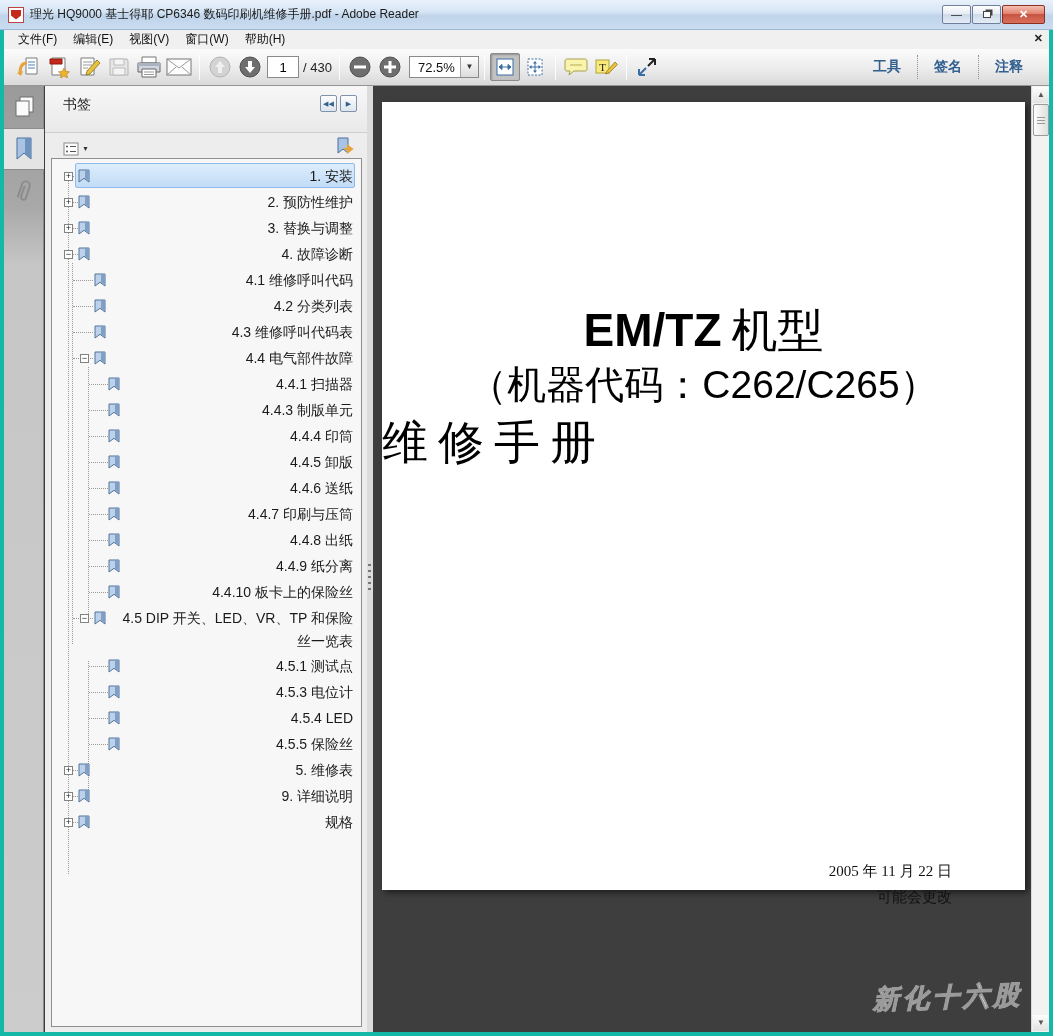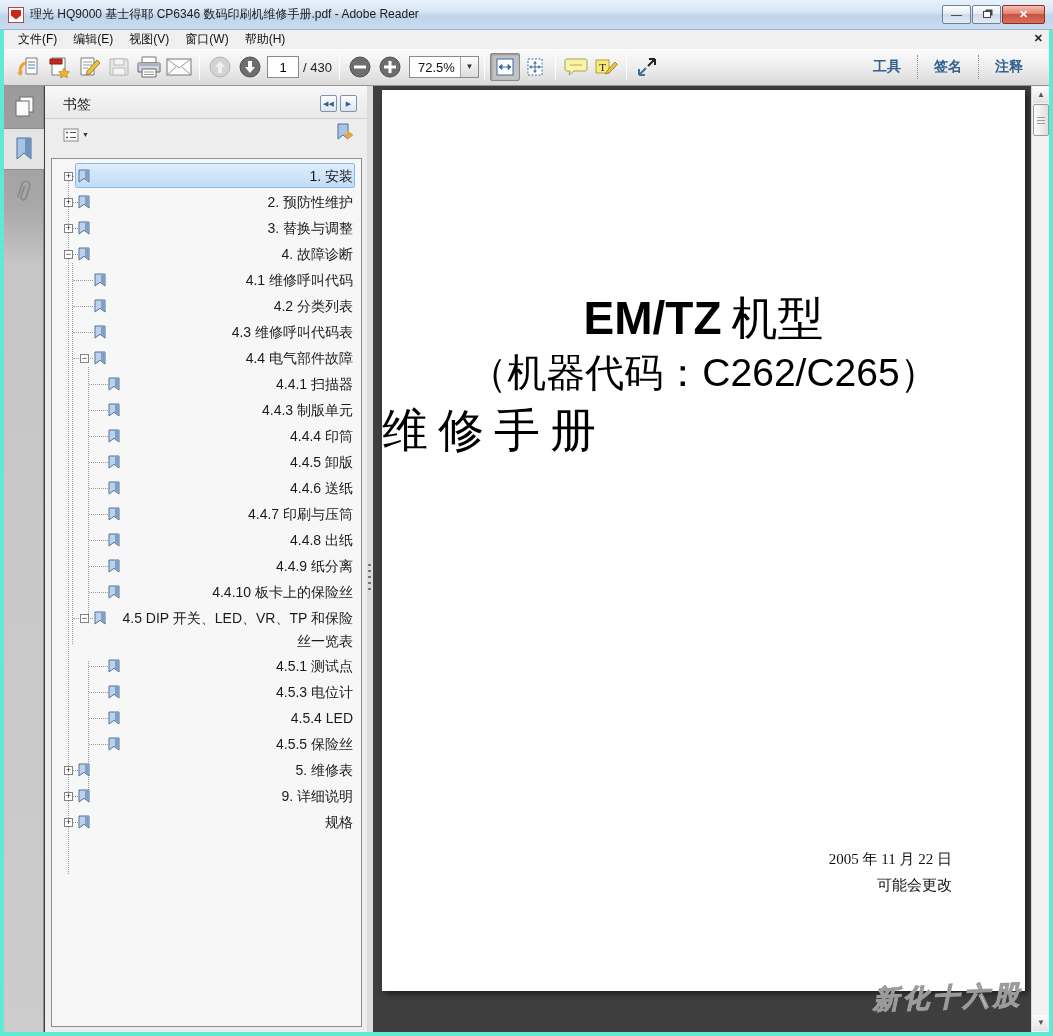--- a/index.html
+++ b/index.html
@@ -1,17 +1,17 @@
 <!DOCTYPE html>
 <html><head>
 <meta charset="utf-8">
 <style>
   * { margin:0; padding:0; box-sizing:border-box; }
   html,body { width:1053px; height:1036px; font-family:"Liberation Sans", sans-serif; }
-  .window { position:relative; width:1053px; height:1036px; background:#5eead4; overflow:hidden; }
+  .window { position:relative; width:1053px; height:1036px; background:#14b8a6; overflow:hidden; }
 
   
   .titlebar { position:absolute; top:0; left:0; right:0; height:30px;
     background:linear-gradient(#e9f2fb 0%, #d6e5f5 40%, #bfd4ea 55%, #cadcf0 100%);
     border-bottom:1px solid #9eb6d3; display:flex; align-items:center; padding-left:8px; }
   .app-icon { width:16px; height:16px; margin-right:6px; position:relative; background:#fff;
     border:1px solid #b44; }
   .app-icon::after { content:""; position:absolute; left:2px; top:2px; right:2px; bottom:2px;
     background:#c6281c; clip-path:polygon(0 0,100% 0,100% 60%,50% 100%,0 60%); }
   .title-text { font-size:12px; color:#1a1a1a; }
@@ -54,21 +54,21 @@
 
   
   .navstrip { position:absolute; left:0; top:0; width:40px; height:100%;
     background:linear-gradient(#9a9a9a 0px,#a8a8a8 120px,#c6c6c6 180px,#cccccc 100%);
     border-right:1px solid #8a8a8a; }
   .navcell { width:40px; height:42px; display:flex; align-items:center; justify-content:center; }
   .navcell.sel { background:#e4e4e4; border-top:1px solid #8c8c8c; border-bottom:1px solid #8c8c8c; }
 
   
   .bm-panel { position:absolute; left:41px; top:0; width:322px; height:100%; background:#ededed; }
-  .bm-header { position:relative; height:33px; border-bottom:1px solid #cfcfcf;
+  .bm-header { position:relative; height:47px; border-bottom:1px solid #cfcfcf;
     background:linear-gradient(#f7f7f7,#e9e9e9); }
   .bm-title { position:absolute; left:18px; top:10px; font-size:14px; color:#222; }
   .hdr-btn { position:absolute; top:9px; width:17px; height:17px; border:1px solid #7f93ab;
     border-radius:2px; background:linear-gradient(#fdfdfd,#dde5ee); color:#33618f;
     font-size:7px; text-align:center; line-height:15px; }
   .hdr-btn.b1 { right:30px; }
   .hdr-btn.b2 { right:10px; }
   .bm-toolbar { position:relative; height:32px; }
   .opt-btn { position:absolute; left:16px; top:6px; width:30px; height:19px; display:flex;
     align-items:center; gap:3px; padding-left:2px; }
@@ -100,21 +100,21 @@
     background:linear-gradient(#ddedfc,#c2dcf6); border:1px solid #8ebae8; border-radius:2px; }
   .guide-v { position:absolute; width:0; border-left:1px dotted #9a9a9a; z-index:0; }
 
   
   .splitter { position:absolute; left:363px; top:0; width:6px; height:100%; background:#dcdcdc; }
   .grip { position:absolute; left:1px; top:478px; width:3px; height:26px;
     background:repeating-linear-gradient(#777 0 2px, transparent 2px 6px); }
 
   
   .docpane { position:absolute; left:369px; top:0; right:18px; bottom:0; background:#3e3e3e; overflow:hidden; }
-  .page { position:absolute; left:9px; top:4px; width:643px; height:901px; background:#fff;
+  .page { position:absolute; left:9px; top:16px; width:643px; height:788px; background:#fff;
     box-shadow:3px 3px 6px rgba(0,0,0,.5); }
   .doc-t1 { position:absolute; top:198px; width:100%; text-align:center; font-size:46px; color:#000; }
   .doc-t1 .b { font-weight:bold; font-family:"Liberation Sans",sans-serif; }
   .doc-t1 .s { font-family:"Liberation Serif",serif; margin-left:10px; }
   .doc-t2 { position:absolute; top:256px; width:100%; text-align:center; font-size:39px;
     font-family:"Liberation Serif",serif; color:#000; }
   .doc-t2 .b { font-weight:normal; font-family:"Liberation Sans",sans-serif; }
   .doc-t3 { position:absolute; top:310px; width:100%; text-align:left; font-size:46px;
     font-family:"Liberation Serif",serif; letter-spacing:10px; color:#000; }
   .doc-dates { position:absolute; top:756px; right:73px; text-align:right;

